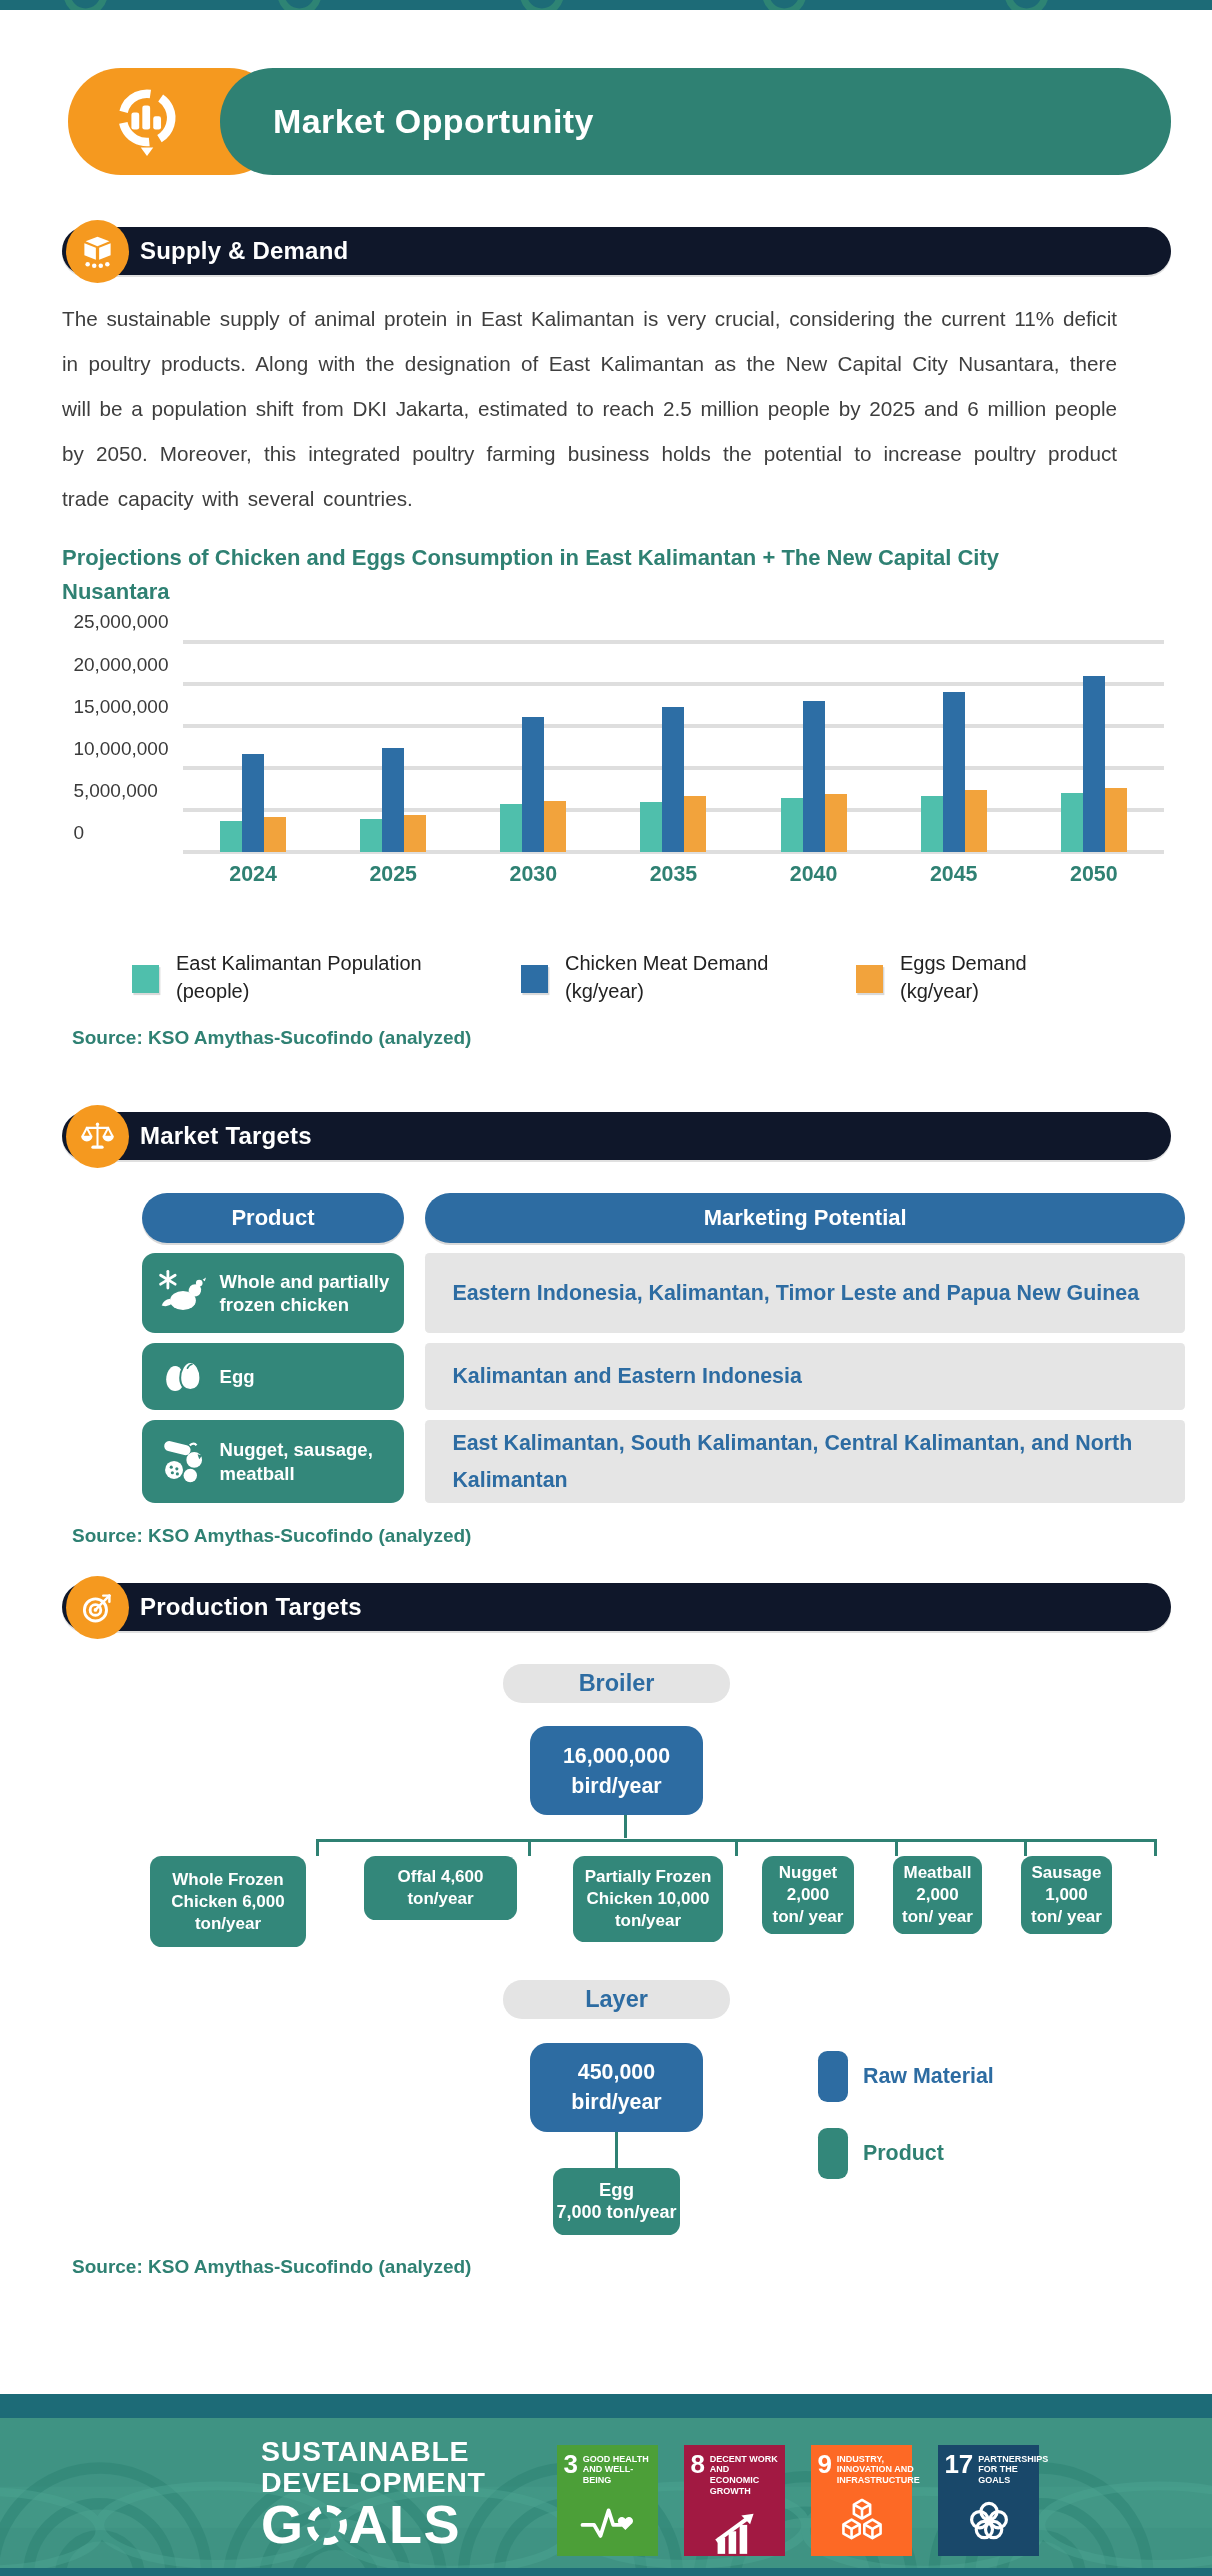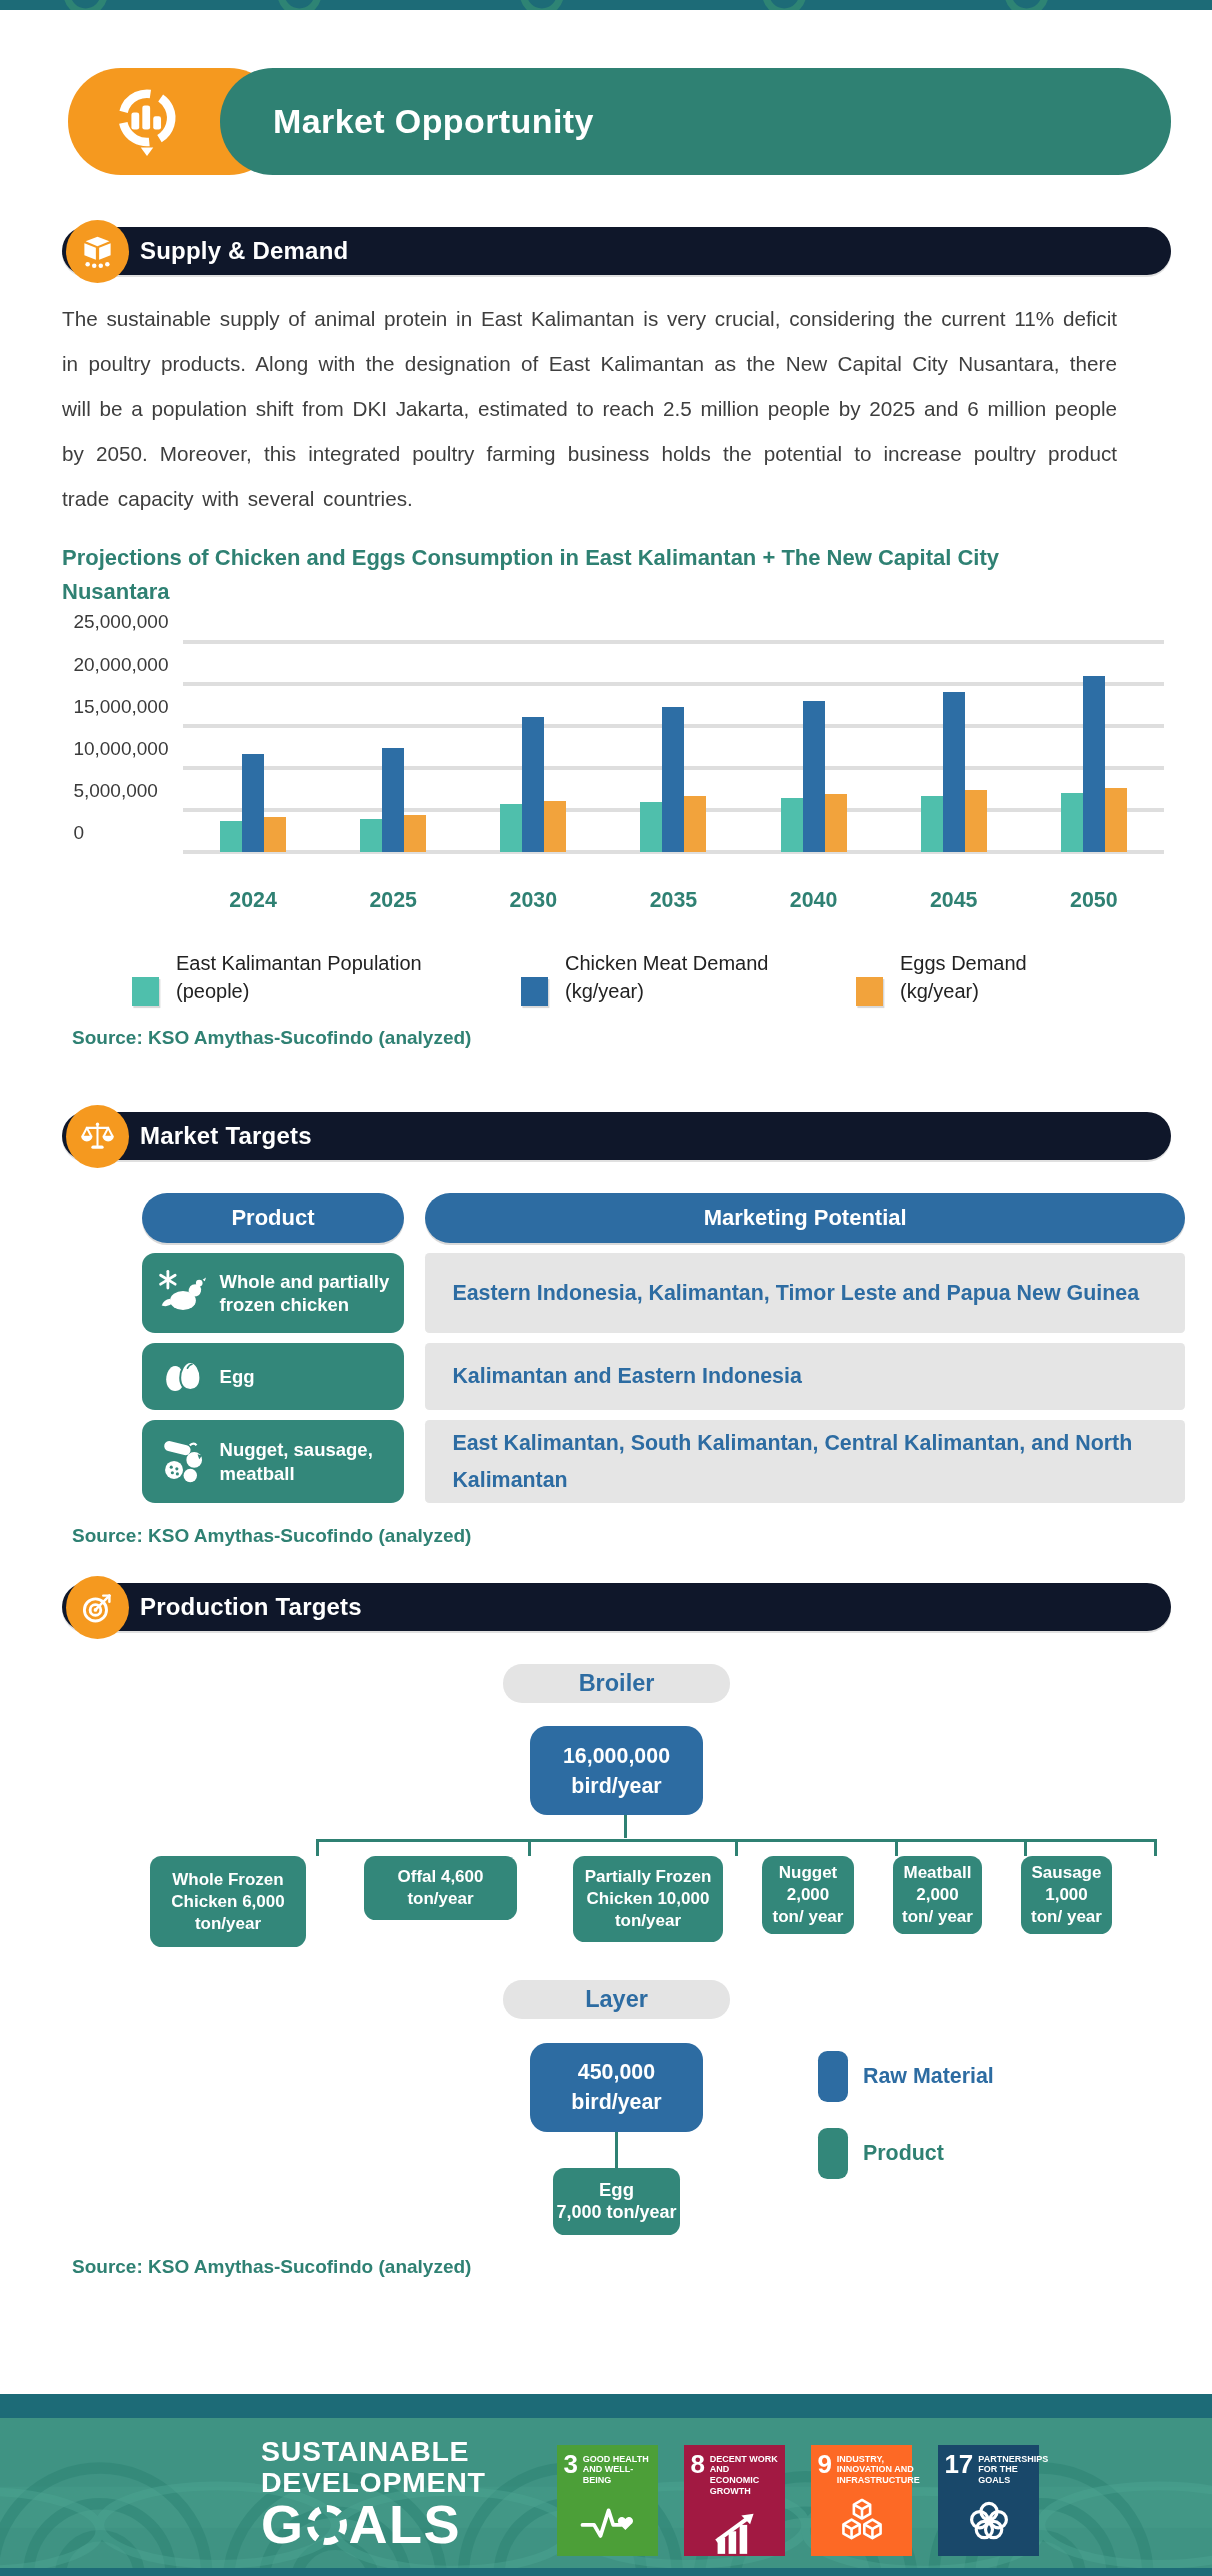--- a/index.html
+++ b/index.html
@@ -39,25 +39,25 @@
   .chart-title { margin-top:20px; width:977px; font-size:22px; line-height:34px; font-weight:bold; color:#2F8173; }
 
   
   .chart { position:relative; margin-top:28.5px; height:285px; }
   .plot { position:absolute; left:121px; right:7.1px; top:4.3px; height:210px; }
   .gridline { position:absolute; left:0; right:0; height:4.3px; background:#DEDEDE; }
   .y-tick { position:absolute; left:11.4px; font-size:19px; color:#3A3A3A; }
   .bars { position:absolute; left:0; right:0; top:0; bottom:0; display:flex; }
   .bar-group { flex:1; display:flex; align-items:flex-end; justify-content:center; }
   .bar { width:22px; }
-  .xlabels { position:absolute; left:121px; right:7.1px; top:250px; display:flex; }
+  .xlabels { position:absolute; left:121px; right:7.1px; top:224px; display:flex; }
   .xlabel { flex:1; text-align:center; font-size:21.4px; font-weight:bold; color:#2F8173; }
 
   .legend { display:flex; margin:26px 0 0 70px; }
-  .leg-item { display:flex; align-items:flex-end; gap:17px; }
+  .leg-item { display:flex; align-items:center; gap:17px; }
   .leg-item:nth-child(1){ width:389px; } .leg-item:nth-child(2){ width:335px; }
   .leg-swatch { width:27px; height:28.5px; margin-top:2.9px; box-shadow:1.4px 2.1px 0 rgba(0,0,0,0.15); }
   .leg-text { font-size:20px; color:#222; line-height:28.5px; }
 
   .source { margin:21.4px 0 0 10px; font-size:19px; font-weight:600; color:#2F8173; }
 
   
   .mtable { margin:33px 0 0 80px; width:1043px; }
   .thead { display:flex; gap:21.4px; }
   .th { height:50px; border-radius:25px; background:#2D6CA2; color:#fff; font-size:22px; font-weight:bold;

